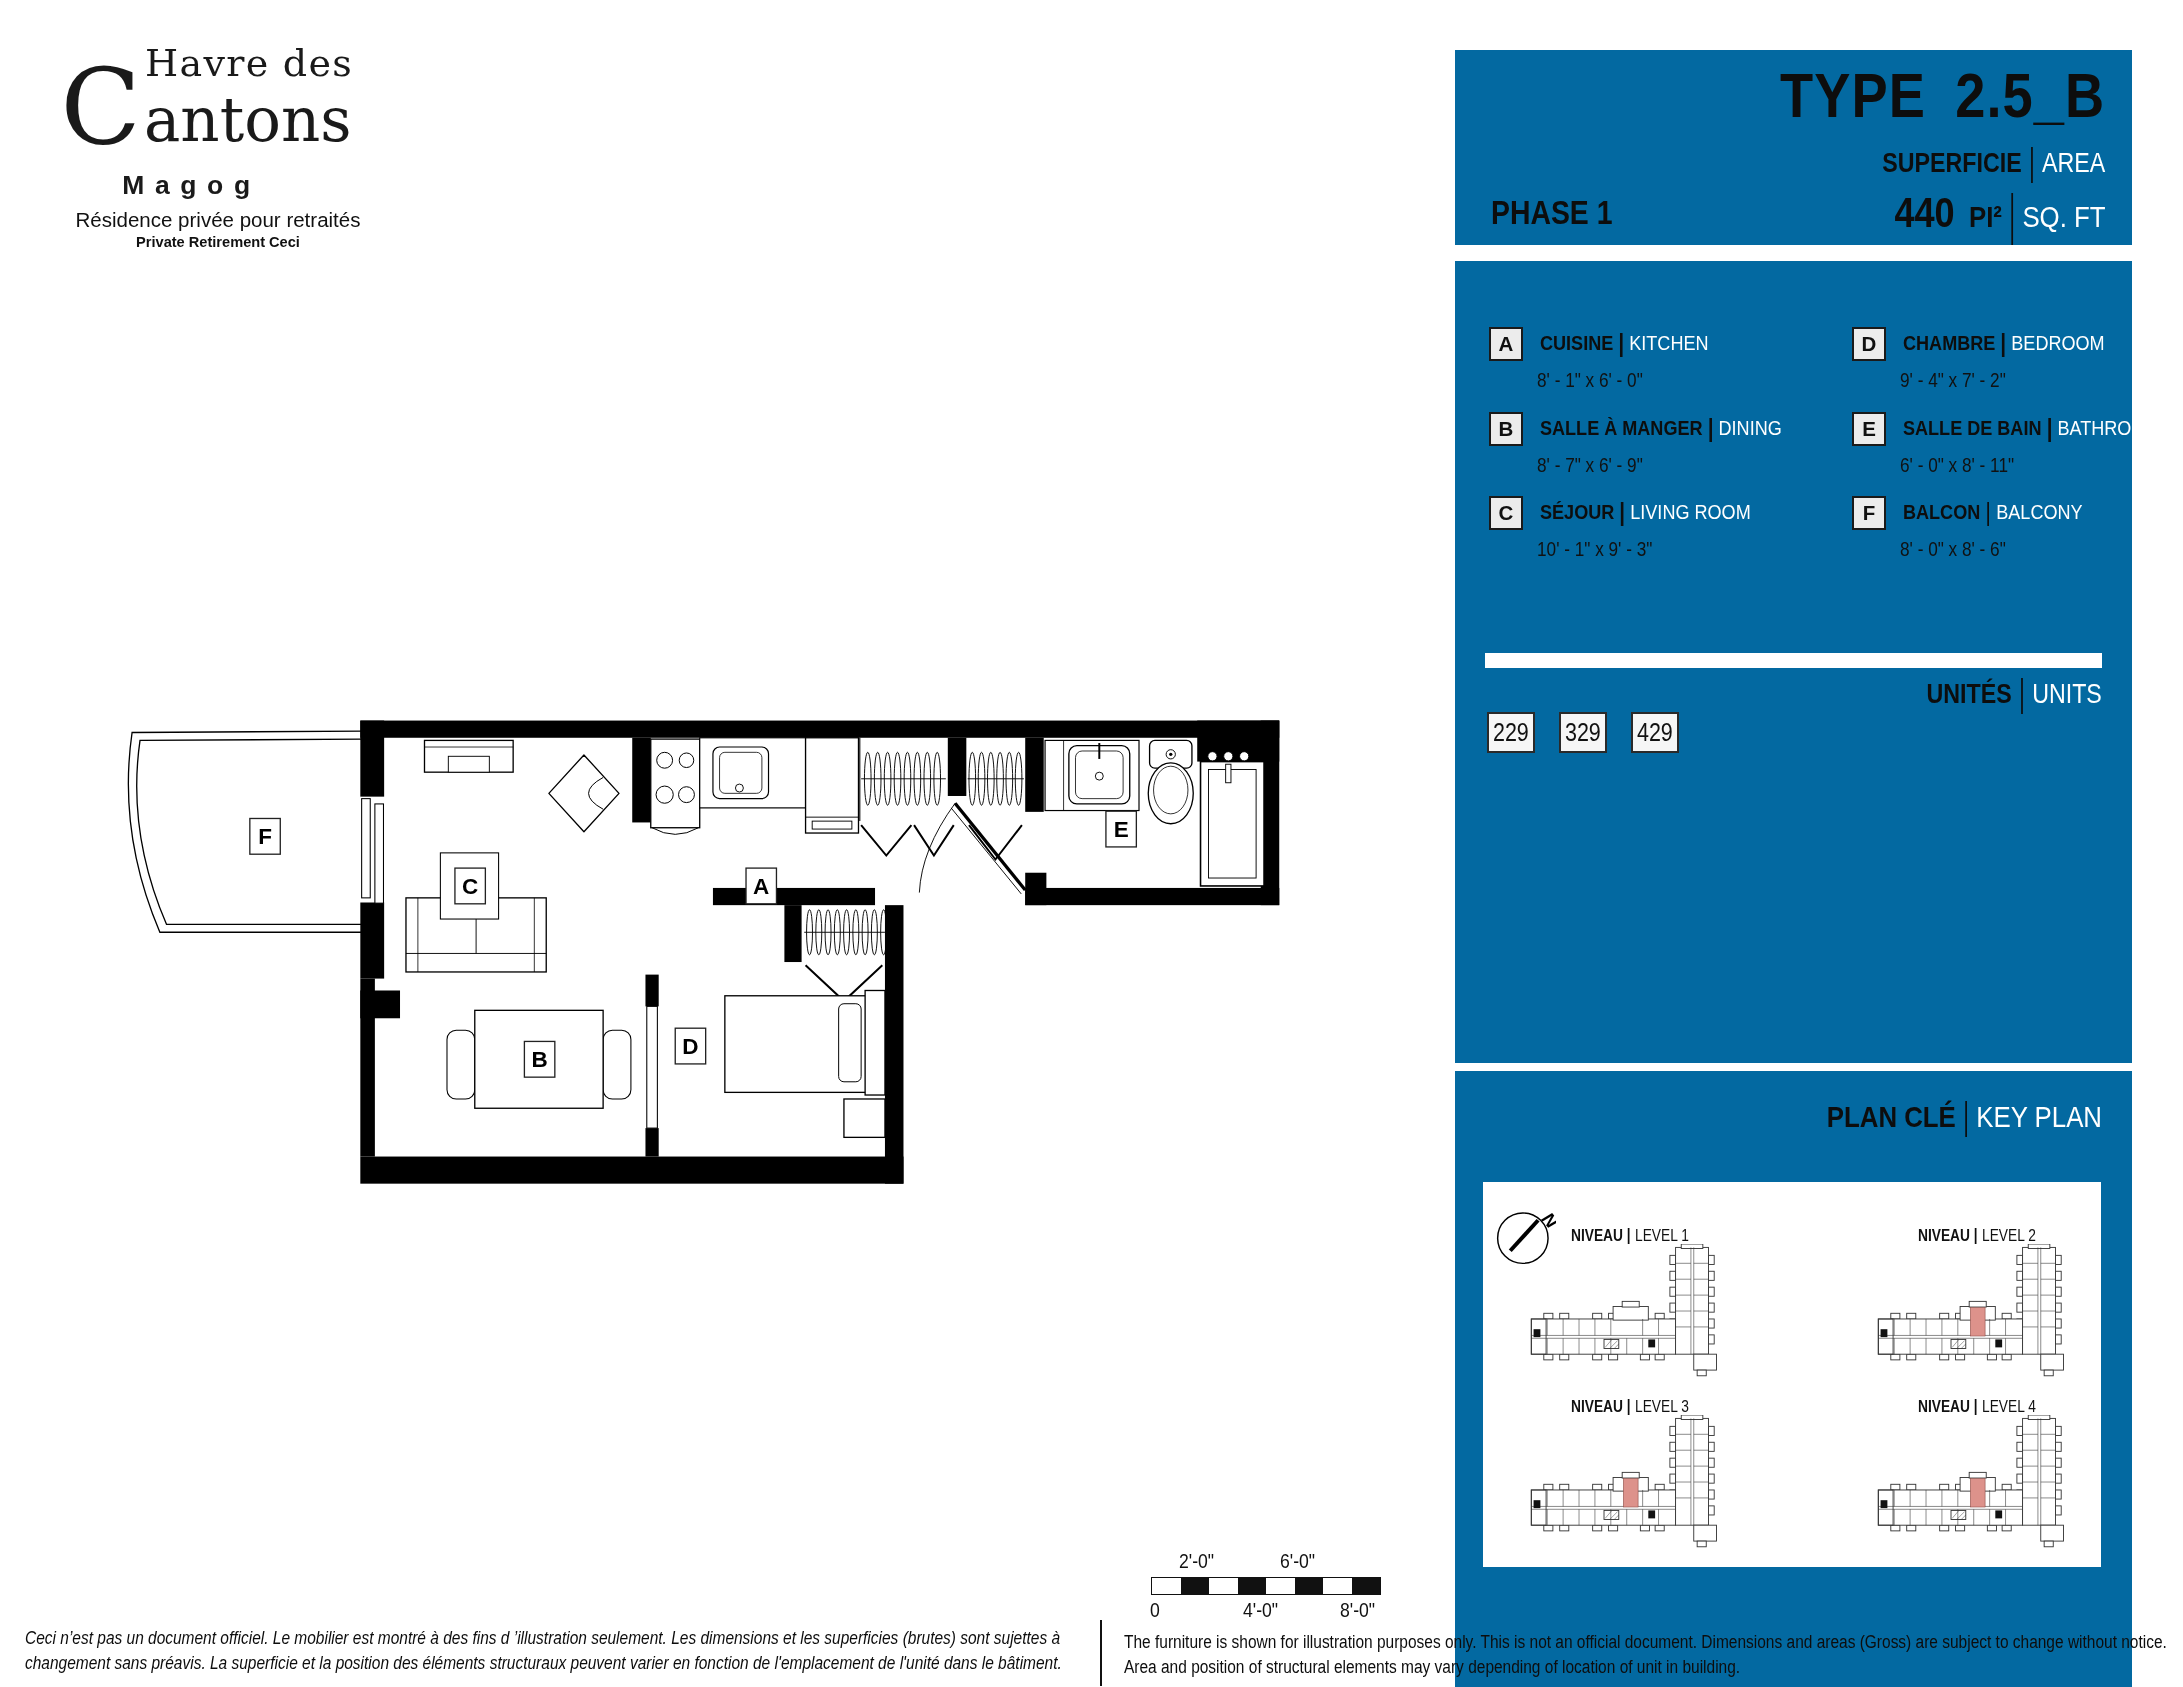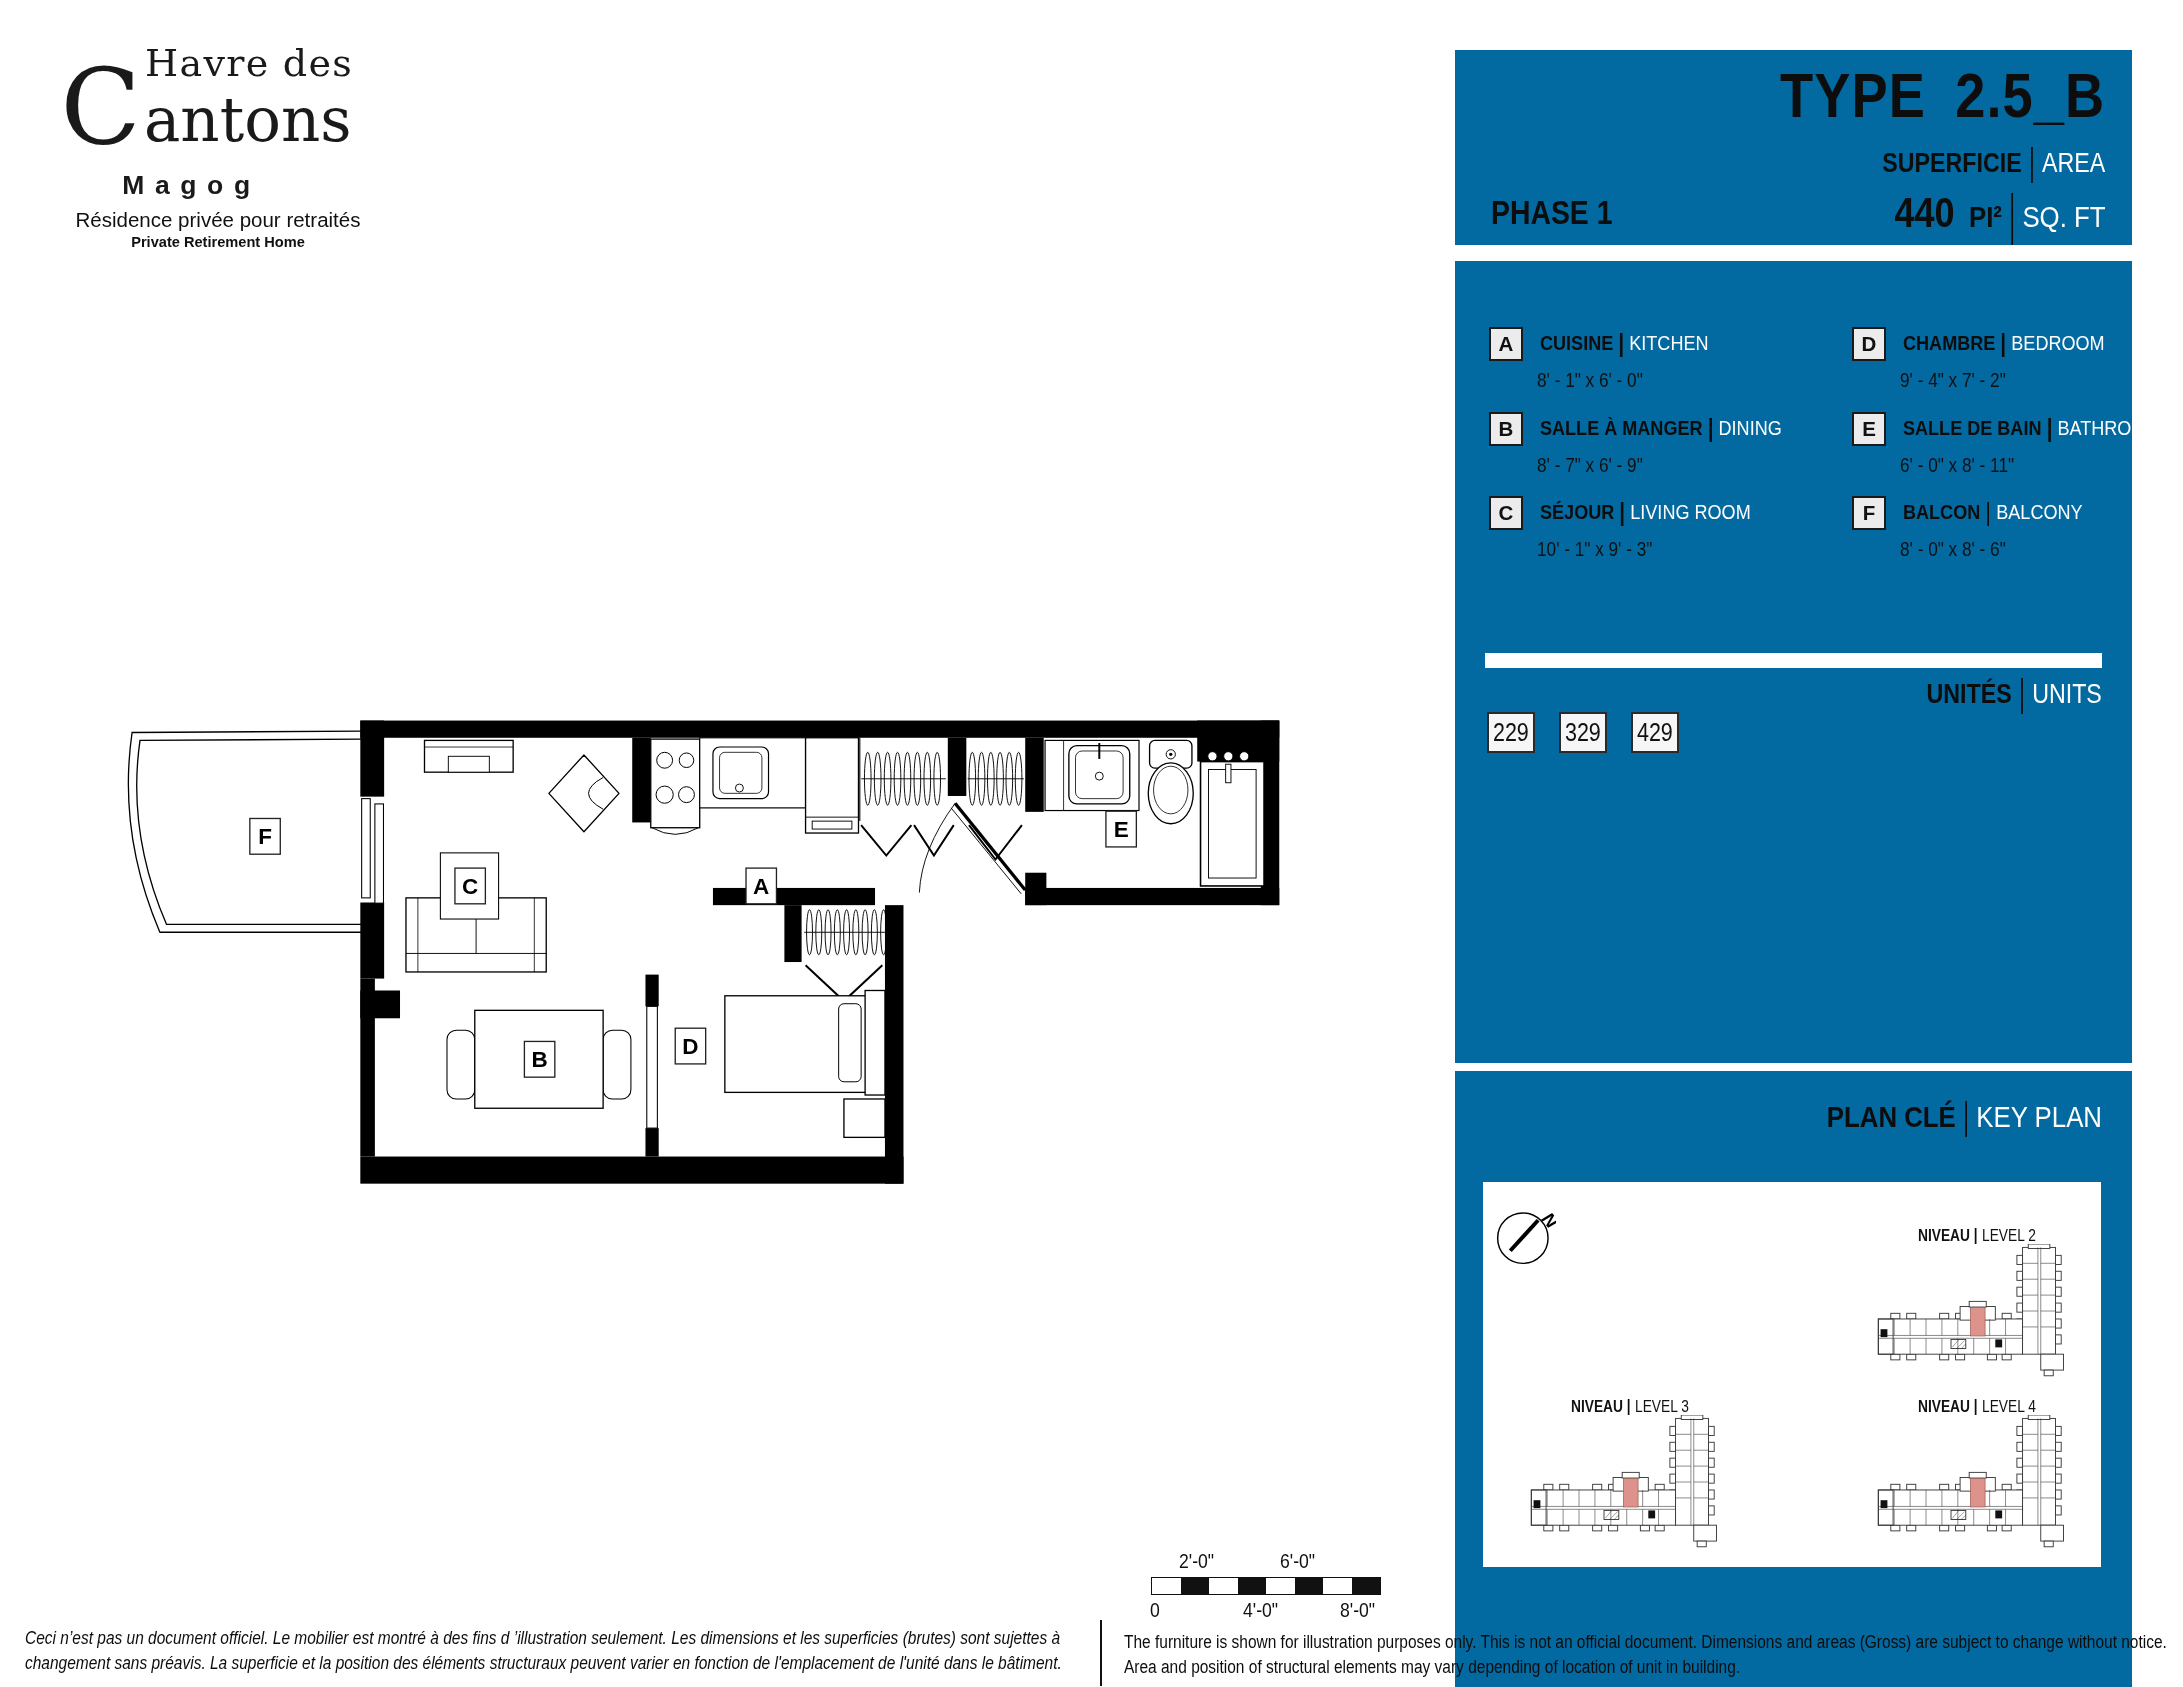--- a/index.html
+++ b/index.html
@@ -71,21 +71,21 @@
 <body>
 
 <div class="page">
 
   <div class="abs logo">
     <div class="abs serif logo-top">Havre des</div>
     <div class="abs serif logo-c">C</div>
     <div class="abs serif logo-antons">antons</div>
     <div class="abs logo-city">Magog</div>
     <div class="abs logo-fr">Résidence privée pour retraités</div>
-    <div class="abs logo-en">Private Retirement Home</div>
+    <div class="abs logo-en">Private Retirement Ceci</div>
   </div>
 
   <svg class="abs" style="left:99px;top:694px;" width="1257" height="503" viewBox="0 0 1900 760">
     <defs>
       <ellipse id="hg" cx="0" cy="0" rx="5" ry="40" fill="none" stroke="#000" stroke-width="1.4"></ellipse>
       <ellipse id="hg2" cx="0" cy="0" rx="4.5" ry="34" fill="none" stroke="#000" stroke-width="1.4"></ellipse>
     </defs>
 
     <g fill="none" stroke="#000" stroke-width="2">
       <path d="M 398 56 L 50 58 Q 28 210 92 360 L 398 360"></path>
@@ -435,20 +435,26 @@
           </g>
         </defs>
       </svg>
 
       <svg class="abs" style="left:10px;top:23px;" width="63" height="63" viewBox="0 0 95 95">
         <circle cx="45" cy="50" r="38" fill="none" stroke="#000" stroke-width="2.2"></circle>
         <line x1="26" y1="69" x2="68" y2="23" stroke="#000" stroke-width="6"></line>
         <text x="72" y="22" font-size="28" font-weight="bold" font-style="italic" transform="rotate(48 72 22)">N</text>
       </svg>
 
+      <div class="abs level" style="left:26.5px;top:38px;">
+        <div class="level-label"><span class="cond"><span class="fr">NIVEAU</span><span class="vdiv h22"></span><span class="en">LEVEL 1</span></span></div>
+        <svg width="238" height="142" viewBox="0 0 360 250">
+          <use href="#bldg"></use>
+        </svg>
+      </div>
 
       <div class="abs level" style="left:374px;top:38px;">
         <div class="level-label"><span class="cond"><span class="fr">NIVEAU</span><span class="vdiv h22"></span><span class="en">LEVEL 2</span></span></div>
         <svg width="238" height="142" viewBox="0 0 360 250">
           <use href="#bldg"></use>
           <rect x="170" y="112" width="26" height="50" stroke="#8a4a44" stroke-width="1" fill="#dd928b"></rect>
         </svg>
       </div>
 
       <div class="abs level" style="left:26.5px;top:209px;">

